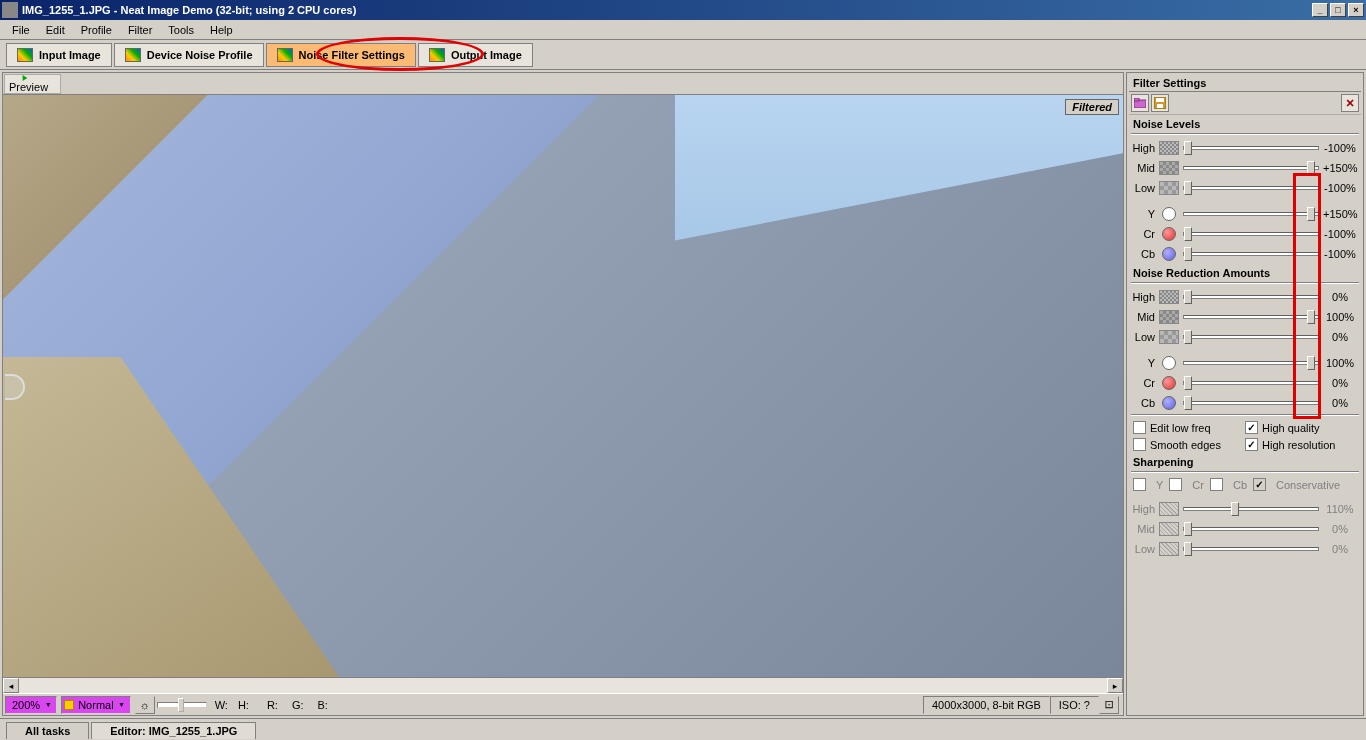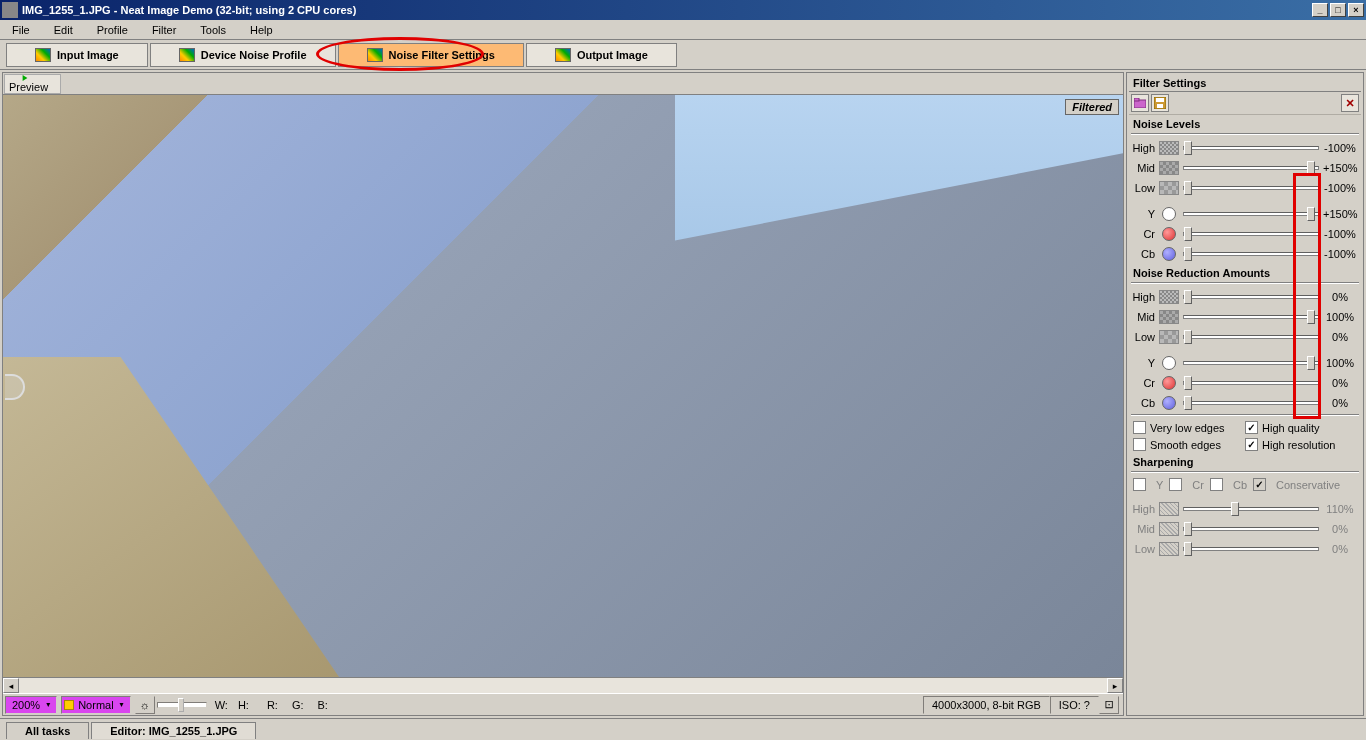--- a/index.html
+++ b/index.html
@@ -1,24 +1,24 @@
 <!DOCTYPE html>
 <html><head>
 <meta charset="utf-8">
 <style>
 * { box-sizing: border-box; margin: 0; padding: 0; font-family: Tahoma, Arial, sans-serif; font-size: 11px; }
 body { background: #d4d0c8; width: 1366px; height: 740px; overflow: hidden; position: relative; }
 .titlebar { height: 20px; background: linear-gradient(to right, #0a246a, #3a6ea5); color: #fff; display: flex; align-items: center; padding: 0 2px; font-weight: bold; }
 .titlebar-icon { width: 16px; height: 16px; background: #888; margin-right: 4px; display: inline-block; }
 .titlebar-text { flex: 1; }
 .titlebar-btn { width: 16px; height: 14px; background: #d4d0c8; border: 1px solid #fff; border-right-color: #404040; border-bottom-color: #404040; margin-left: 2px; font-size: 9px; text-align: center; line-height: 12px; font-family: Arial; color: #000; cursor: pointer; }
-.menubar { height: 20px; background: #d4d0c8; display: flex; align-items: center; padding: 8px 4px; border-bottom: 1px solid #808080; gap: 8px; }
+.menubar { height: 20px; background: #d4d0c8; display: flex; align-items: center; padding: 8px 4px; border-bottom: 1px solid #808080; }
 .menubar span { padding: 2px 8px; cursor: pointer; }
 .toolbar { height: 30px; background: #d4d0c8; display: flex; align-items: center; padding: 2px 6px; border-bottom: 1px solid #808080; }
-.tab-btn { height: 24px; background: #e8e4dc; border: 1px solid #808080; padding: 0 28px; display: flex; align-items: center; margin-right: 2px; cursor: pointer; font-weight: bold; }
+.tab-btn { height: 24px; background: #e8e4dc; border: 1px solid #808080; padding: 0 10px; display: flex; align-items: center; margin-right: 2px; cursor: pointer; font-weight: bold; }
 .tab-btn.active { background: #fdba74; }
 .tab-icon { width: 16px; height: 14px; margin-right: 6px; display: inline-block; background: linear-gradient(45deg,#ff8800,#ffcc00,#00aa00,#0066cc); border: 1px solid #666; }
 .content { display: flex; height: 648px; }
 .left-pane { flex: 1; display: flex; flex-direction: column; border: 1px solid #808080; margin: 2px; }
 .preview-bar { height: 22px; background: #d4d0c8; display: flex; align-items: center; border-bottom: 1px solid #808080; }
 .preview-btn { height: 20px; padding: 0 12px 0 4px; background: #e8e4dc; border: 1px solid #aaa; display: flex; align-items: center; margin: 1px; cursor: pointer; flex-direction: column; }
 .play-icon { width: 10px; height: 10px; margin-right: 8px; }
 .image-area { flex: 1; position: relative; background: linear-gradient(135deg, #b5a888 0%, #a89878 12%, #9db0d8 12%, #8fa5d0 35%, #94a0b4 35%, #7a8699 100%); overflow: hidden; }
 .image-area::before { content:""; position:absolute; left:0; bottom:0; width:30%; height:55%; background: linear-gradient(145deg,#c4b896,#a89870); clip-path: polygon(0 0, 0 100%, 100% 100%, 35% 0); }
 .sky { position:absolute; right:0; top:0; width:40%; height:25%; background: linear-gradient(180deg,#b8d4f0,#a8c8e8); clip-path: polygon(0 0, 100% 0, 100% 40%, 0 100%); }
@@ -279,21 +279,21 @@
         <div class="slider-track">
           <div class="slider-thumb" style="left:0%"></div>
         </div>
         <span class="slider-value">0%</span>
       </div>
 
     <div class="divider"></div>
     <div class="checkbox-row pair">
       <div>
           <span class="chk"></span>
-          <span>Very low edges</span>
+          <span>Edit low freq</span>
         </div>
       <div>
           <span class="chk checked"></span>
           <span>High quality</span>
         </div>
     </div>
     <div class="checkbox-row pair">
       <div>
           <span class="chk"></span>
           <span>Smooth edges</span>

